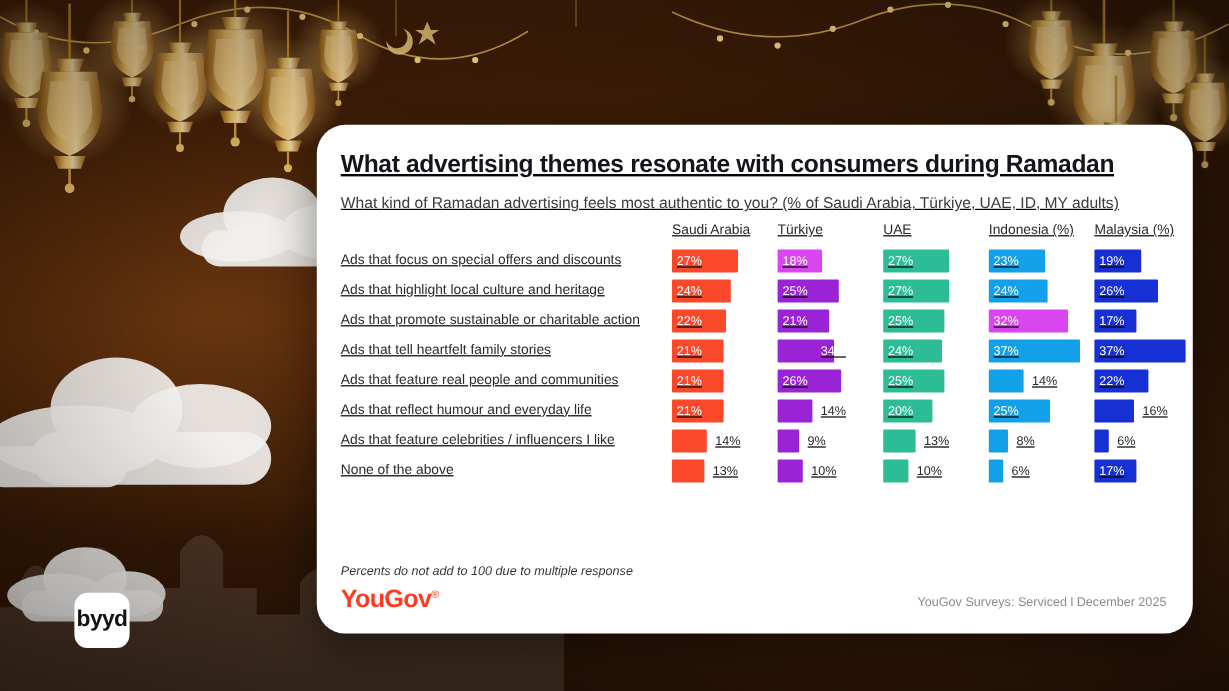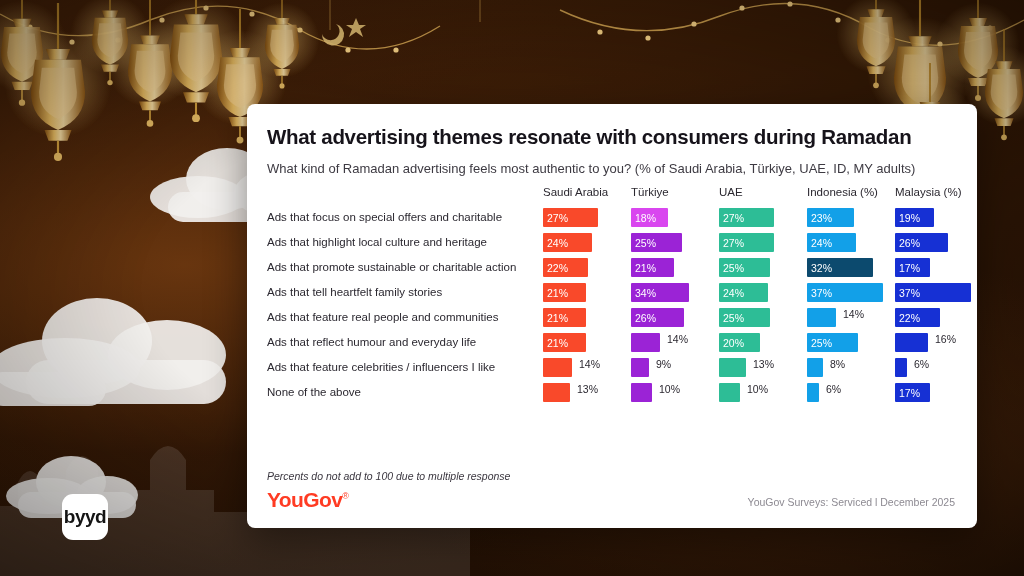--- a/index.html
+++ b/index.html
@@ -60,29 +60,30 @@
     top: 0;
     left: 0;
     width: 1024px;
     height: 576px;
     pointer-events: none;
   }
 
   
   .card {
     position: absolute;
-    left: 247px;
+    left: 264px;
     top: 104px;
     width: 730px;
     height: 424px;
     background: #ffffff;
-    border-radius: 8px;
+    border-radius: 24px;
     box-shadow: 0 12px 40px rgba(0,0,0,0.45);
     padding: 0;
     overflow: hidden;
+    text-decoration: underline;
   }
   .card-inner {
     padding: 20px 24px 14px 20px;
     height: 100%;
     box-sizing: border-box;
     position: relative;
   }
   .chart-title {
     font-size: 20.5px;
     font-weight: bold;
@@ -123,20 +124,21 @@
     line-height: 1.2;
     vertical-align: middle;
   }
   td.bar-cell {
     padding: 3px 0;
     vertical-align: middle;
     position: relative;
   }
   .bar-wrap {
     display: flex;
+    align-items: center;
     height: 19px;
     white-space: nowrap;
   }
   .bar {
     height: 19px;
     border-radius: 1px;
     display: flex;
     align-items: center;
     box-sizing: border-box;
   }
@@ -343,21 +345,21 @@
             <th class="label-col"></th>
             <th class="series-col">Saudi Arabia</th>
             <th class="series-col">Türkiye</th>
             <th class="series-col">UAE</th>
             <th class="series-col">Indonesia (%)</th>
             <th class="series-col">Malaysia (%)</th>
           </tr>
         </thead>
         <tbody>
             <tr>
-              <td class="label-cell">Ads that focus on special offers and charitable</td>
+              <td class="label-cell">Ads that focus on special offers and discounts</td>
               <td class="bar-cell">
                 <div class="bar-wrap">
                   <div class="bar" style="background: rgb(249, 73, 42); width: 55px;">
                     <span class="in-label">27%</span>
                   </div>
                 </div>
               </td>
               <td class="bar-cell">
                 <div class="bar-wrap">
                   <div class="bar" style="background: #d946ef; width: 37px;">
@@ -443,21 +445,21 @@
               </td>
               <td class="bar-cell">
                 <div class="bar-wrap">
                   <div class="bar" style="background: rgb(45, 189, 150); width: 51px;">
                     <span class="in-label">25%</span>
                   </div>
                 </div>
               </td>
               <td class="bar-cell">
                 <div class="bar-wrap">
-                  <div class="bar" style="background: #0c4a6e; width: 66px;">
+                  <div class="bar" style="background: #d946ef; width: 66px;">
                     <span class="in-label">32%</span>
                   </div>
                 </div>
               </td>
               <td class="bar-cell">
                 <div class="bar-wrap">
                   <div class="bar" style="background: rgb(22, 48, 212); width: 35px;">
                     <span class="in-label">17%</span>
                   </div>
                 </div>
@@ -467,21 +469,21 @@
               <td class="label-cell">Ads that tell heartfelt family stories</td>
               <td class="bar-cell">
                 <div class="bar-wrap">
                   <div class="bar" style="background: rgb(249, 73, 42); width: 43px;">
                     <span class="in-label">21%</span>
                   </div>
                 </div>
               </td>
               <td class="bar-cell">
                 <div class="bar-wrap">
-                  <div class="bar" style="background: rgb(155, 35, 214); width: 58px;">
+                  <div class="bar" style="background: rgb(155, 35, 214); width: 47px; padding-left: 32px;">
                     <span class="in-label">34%</span>
                   </div>
                 </div>
               </td>
               <td class="bar-cell">
                 <div class="bar-wrap">
                   <div class="bar" style="background: rgb(45, 189, 150); width: 49px;">
                     <span class="in-label">24%</span>
                   </div>
                 </div>

